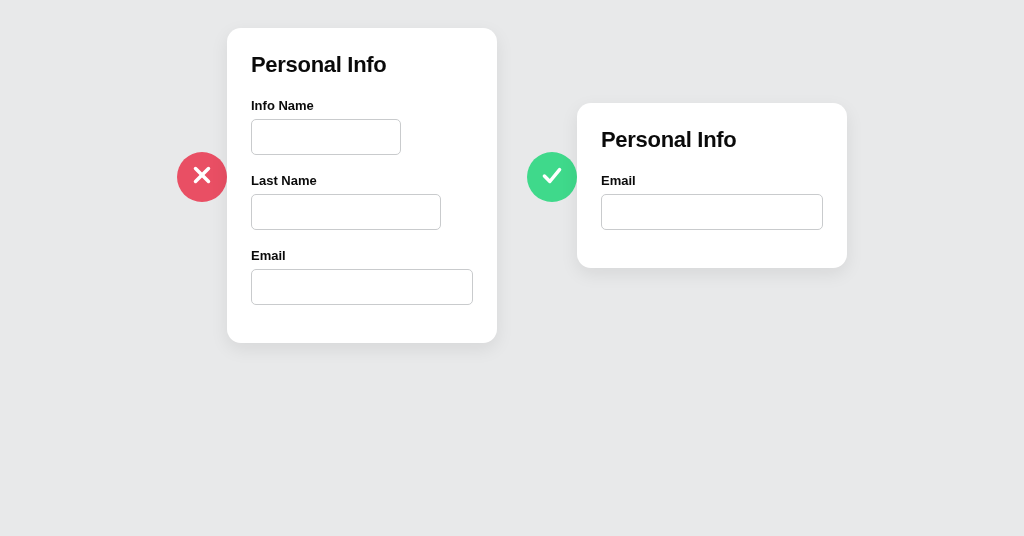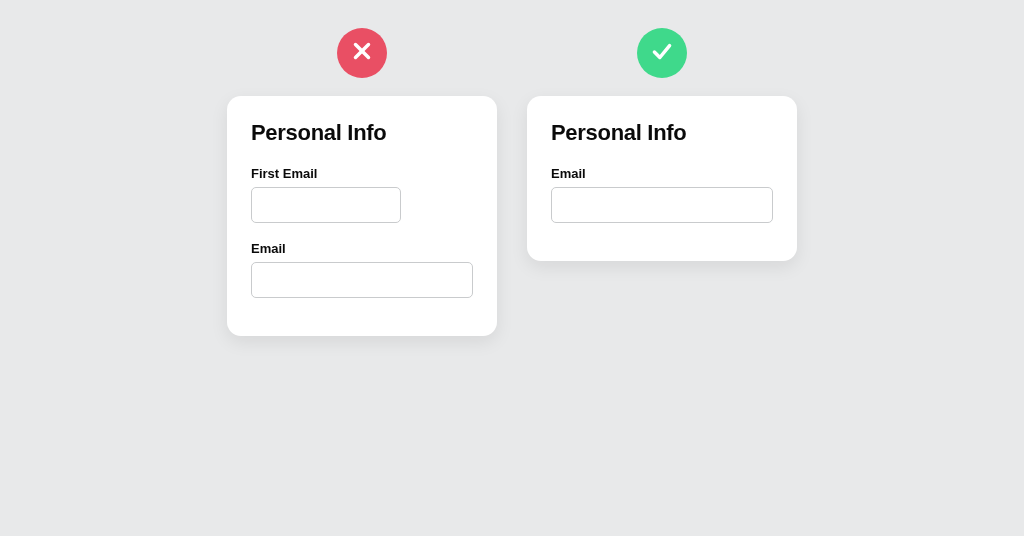--- a/index.html
+++ b/index.html
@@ -16,21 +16,21 @@
       justify-content: center;
       align-items: flex-start;
       padding-top: 28px;
     }
     .container {
       display: flex;
       gap: 30px;
     }
     .column {
       display: flex;
-      flex-direction: column;
+      flex-direction: row;
       align-items: center;
     }
     .badge {
       width: 50px;
       height: 50px;
       border-radius: 50%;
       display: flex;
       align-items: center;
       justify-content: center;
       margin-bottom: 18px;
@@ -96,24 +96,28 @@
         <svg viewBox="0 0 24 24" fill="none" stroke="#ffffff" stroke-width="3.2" stroke-linecap="round">
           <line x1="6" y1="6" x2="18" y2="18"></line>
           <line x1="18" y1="6" x2="6" y2="18"></line>
         </svg>
       </span>
     </div>
     <div class="card">
       <h2 class="card-title">Personal Info</h2>
 
       <div class="field">
-        <label class="field-label">First Email</label>
+        <label class="field-label">Info Name</label>
         <input type="text" class="field-input w-small" style="">
       </div>
 
+      <div class="field">
+        <label class="field-label">Last Name</label>
+        <input type="text" class="field-input w-medium" style="">
+      </div>
 
       <div class="field">
         <label class="field-label">Email</label>
         <input type="text" class="field-input w-large" style="">
       </div>
     </div>
   </div>
 
   <div class="column">
     <div class="badge badge-good">

